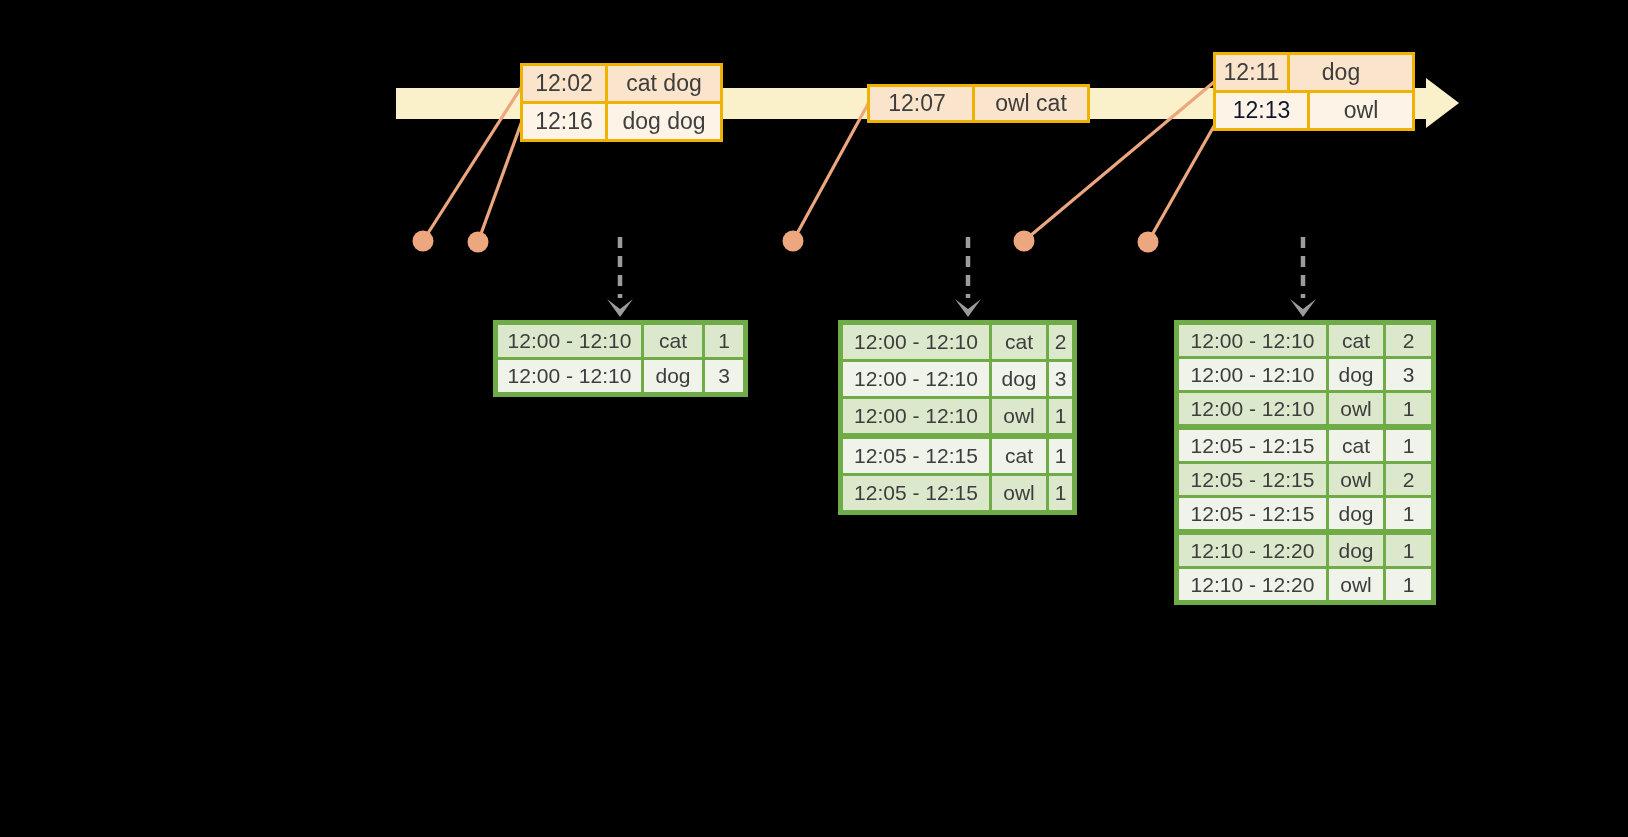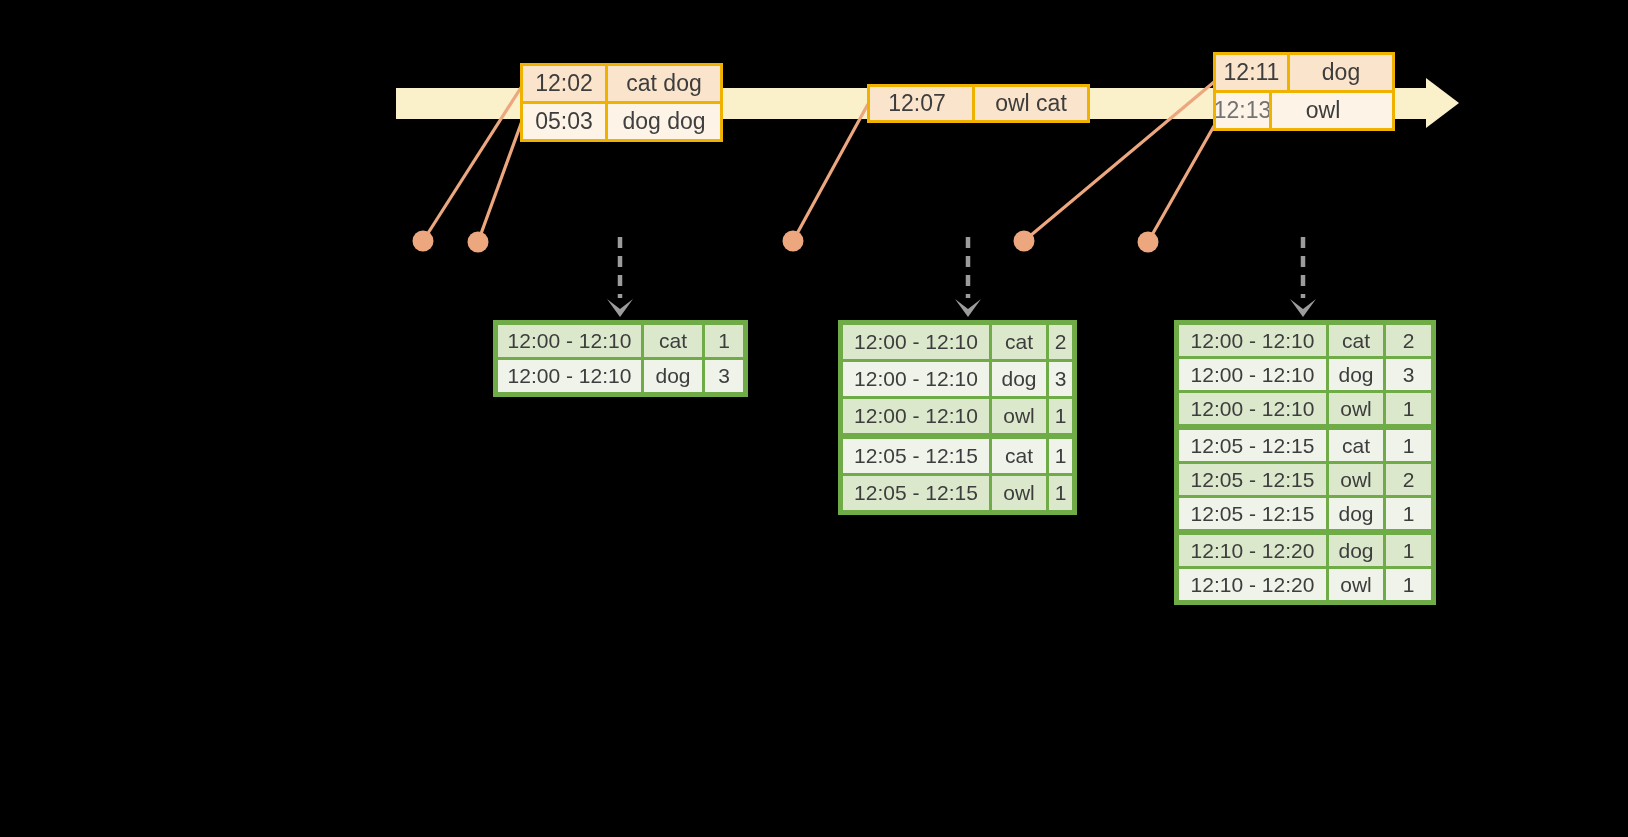--- a/index.html
+++ b/index.html
@@ -69,37 +69,37 @@
       <polygon points="955,299 968,317 981,299 968,309" fill="#9C9C9C"></polygon>
       <line x1="1303" y1="237" x2="1303" y2="298" stroke="#9C9C9C" stroke-width="4.5" stroke-dasharray="11 8"></line>
       <polygon points="1290,299 1303,317 1316,299 1303,309" fill="#9C9C9C"></polygon>
     </svg>
   <div class="dtable" id="ev0" style="left: 520px; top: 63px; border: 3px solid rgb(240, 178, 0);">
       <div class="drow" style="background: rgb(250, 228, 203);">
         <div class="dcell ev-cell" style="width: 82px; height: 35px; color: rgb(61, 61, 61);">12:02</div>
         <div class="dcell ev-cell" style="width: 112px; height: 35px; color: rgb(61, 61, 61); border-left: 3px solid rgb(240, 178, 0);">cat dog</div>
       </div>
       <div class="drow" style="background: rgb(253, 244, 231); border-top: 3px solid rgb(240, 178, 0);">
-        <div class="dcell ev-cell" style="width: 82px; height: 35px; color: rgb(61, 61, 61);">05:03</div>
+        <div class="dcell ev-cell" style="width: 82px; height: 35px; color: rgb(61, 61, 61);">12:16</div>
         <div class="dcell ev-cell" style="width: 112px; height: 35px; color: #404040; border-left: 3px solid rgb(240, 178, 0);">dog dog</div>
       </div>
     </div>
   <div class="dtable" id="ev1" style="left: 867px; top: 84px; border: 3px solid rgb(240, 178, 0);">
       <div class="drow" style="background: rgb(250, 228, 203);">
         <div class="dcell ev-cell" style="width: 94px; height: 33px; color: rgb(61, 61, 61); border-radius: 12px;">12:07</div>
         <div class="dcell ev-cell" style="width: 112px; height: 33px; color: rgb(61, 61, 61); border-left: 3px solid rgb(240, 178, 0); margin-left: 8px;">owl cat</div>
       </div>
     </div>
   <div class="dtable" id="ev2" style="left: 1213px; top: 52px; border: 3px solid rgb(240, 178, 0);">
       <div class="drow" style="background: rgb(250, 228, 203);">
         <div class="dcell ev-cell" style="width: 71px; height: 35px; color: rgb(61, 61, 61);">12:11</div>
         <div class="dcell ev-cell" style="width: 102px; height: 35px; color: rgb(61, 61, 61); border-left: 3px solid rgb(240, 178, 0);">dog</div>
       </div>
       <div class="drow" style="background: rgb(253, 244, 231); border-top: 3px solid rgb(240, 178, 0);">
-        <div class="dcell ev-cell" style="width: 53px; height: 35px; color: #737373;">12:13</div>
+        <div class="dcell ev-cell" style="width: 91px; height: 35px; color: #0f172a;">12:13</div>
         <div class="dcell ev-cell" style="width: 102px; height: 35px; color: rgb(61, 61, 61); border-left: 3px solid rgb(240, 178, 0);">owl</div>
       </div>
     </div>
   <div class="dtable" id="rt0" style="left: 493px; top: 320px; border: 5px solid rgb(111, 172, 71);">
       <div class="drow" style="background: rgb(220, 232, 204);">
         <div class="dcell rt-cell" style="width: 143px; height: 32px; color: rgb(61, 61, 61);">12:00 - 12:10</div>
         <div class="dcell rt-cell" style="width: 58px; height: 32px; color: rgb(61, 61, 61); border-left: 3px solid rgb(111, 172, 71);">cat</div>
         <div class="dcell rt-cell" style="width: 38px; height: 32px; color: rgb(61, 61, 61); border-left: 3px solid rgb(111, 172, 71);">1</div>
       </div>
       <div class="drow" style="background: rgb(239, 243, 234); border-top: 3px solid rgb(111, 172, 71);">

